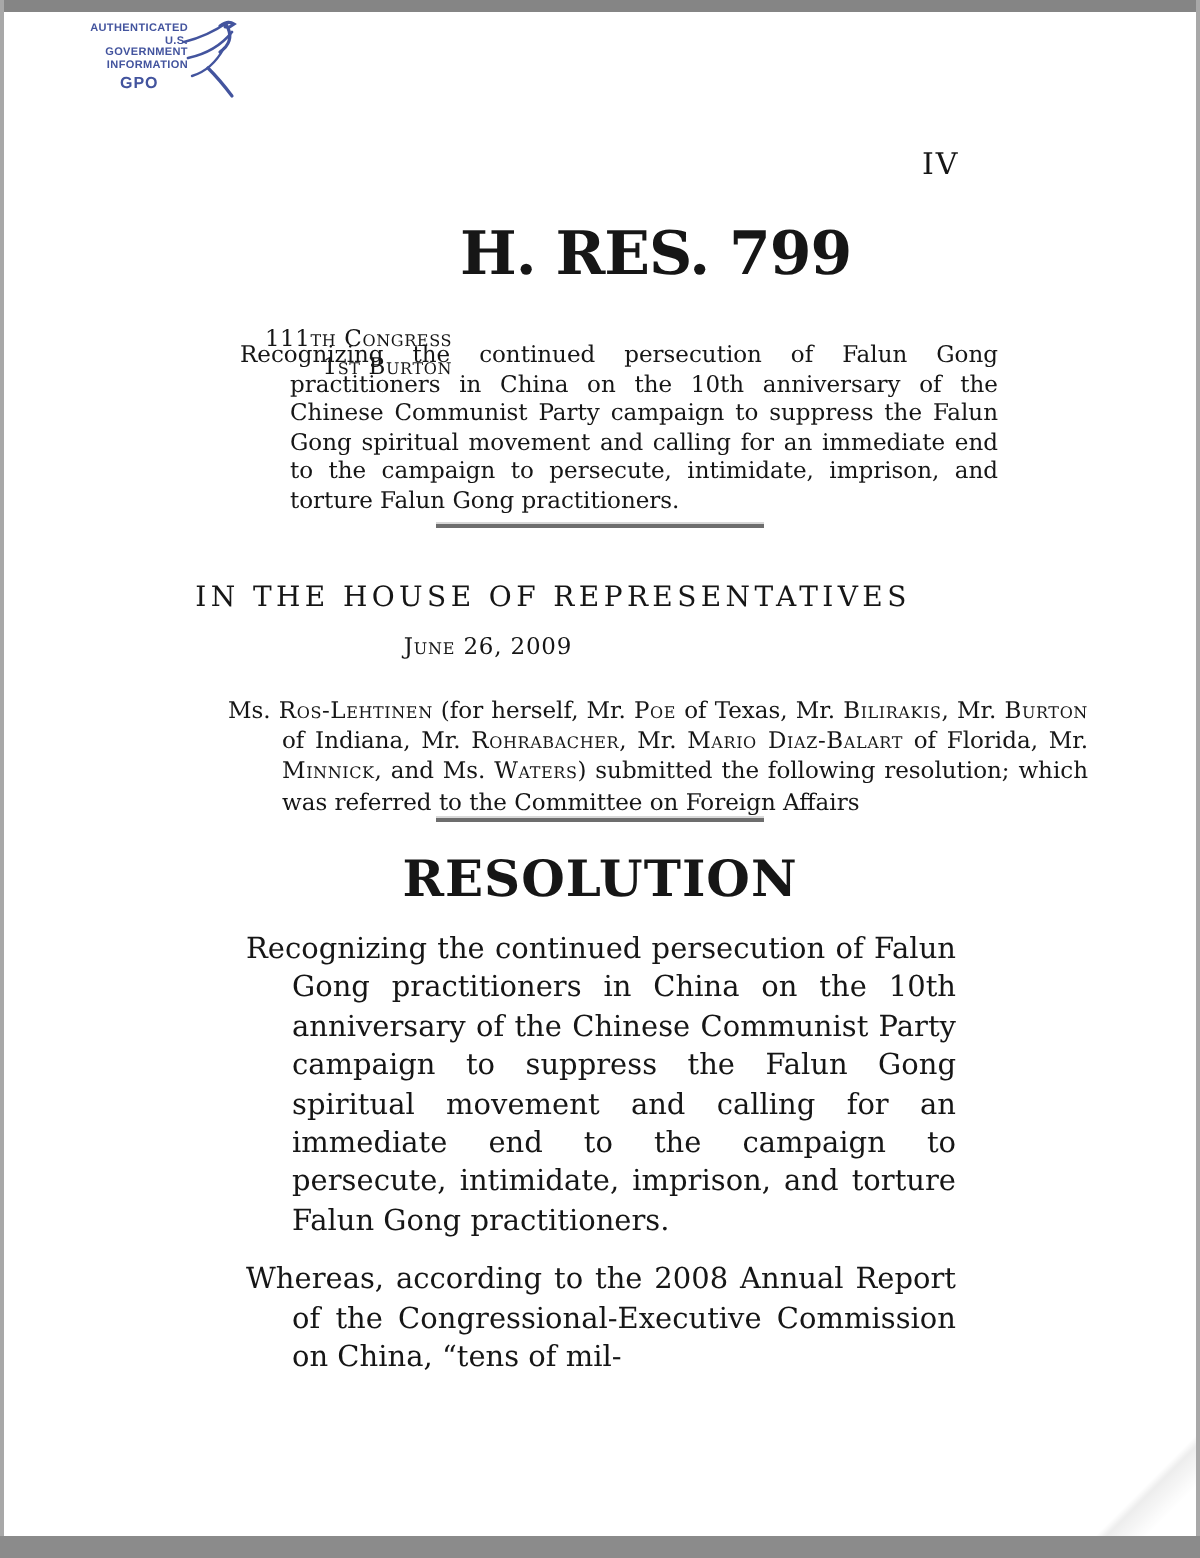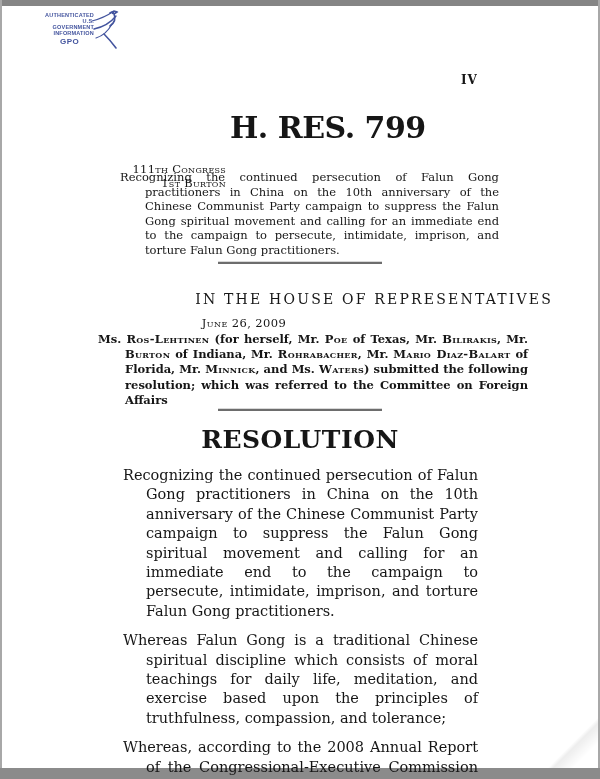--- a/index.html
+++ b/index.html
@@ -17,46 +17,46 @@
 
   
   .gpo-seal{position:absolute;left:36px;top:8px;width:84px;height:44px;}
   .seal-text{position:absolute;left:0;top:4px;width:58px;text-align:right;
     color:#43549e;font-family:"Liberation Sans", sans-serif;
     font-size:6px;line-height:6.6px;letter-spacing:0.2px;font-weight:bold;transform:scale(0.92);transform-origin:right top;}
   .seal-gpo{position:absolute;left:24px;top:29px;color:#43549e;
     font-family:"Liberation Sans", sans-serif;font-size:8px;font-weight:bold;letter-spacing:0.5px;}
   .seal-eagle{position:absolute;right:0;top:0;}
 
-  .page-label{position:absolute;left:461px;top:73px;font-size:12px;letter-spacing:1px;font-weight:bold;}
+  .page-label{position:absolute;left:461px;top:73px;font-size:15px;letter-spacing:1px;}
 
   
   .congress-block{position:absolute;left:116px;top:119px;width:110px;text-align:right;
     font-variant:small-caps;font-size:11.5px;line-height:13.5px;letter-spacing:0.3px;margin-top:44px;}
   .measure{position:absolute;left:230px;top:110px;font-size:30px;font-weight:bold;
     letter-spacing:-0.5px;line-height:36px;}
 
   .title-block{position:absolute;left:120px;top:170px;width:379px;margin:0;
     font-size:11.5px;line-height:14.6px;text-align:justify;
     padding-left:25px;text-indent:-25px;box-sizing:border-box;
     padding-right:0;}
 
   .rule{position:absolute;left:218px;width:164px;height:3px;
     background:linear-gradient(to bottom,#d8d8d8 0%,#d8d8d8 34%,#6d6d6d 34%,#6d6d6d 100%);}
   .rule1{top:261px;}
   .rule2{top:408px;}
 
-  .chamber{position:absolute;left:0;top:291px;width:553px;text-align:right;
+  .chamber{position:absolute;left:0;top:291px;width:553px;text-align:center;
     font-size:14px;letter-spacing:2.2px;}
   .date-line{position:absolute;left:0;top:316px;width:488px;text-align:center;
     font-variant:small-caps;font-size:11.5px;letter-spacing:0.4px;}
 
-  .sponsor{position:absolute;left:98px;top:332px;width:403px;margin:0;
+  .sponsor{position:absolute;left:98px;top:332px;width:403px;margin:16px;
     font-size:11.5px;line-height:15.2px;text-align:justify;
-    padding-left:27px;text-indent:-27px;font-weight:bold;}
+    padding-left:27px;text-indent:-27px;}
   .sponsor .sc{font-variant:small-caps;letter-spacing:0.3px;}
 
   .res-heading{position:absolute;left:0;top:425px;width:600px;text-align:center;
     font-size:25px;font-weight:bold;letter-spacing:0.5px;}
 
   .body-text{position:absolute;left:123px;top:466px;width:355px;}
   .body-text p{margin:0 0 10px 0;font-size:14.5px;line-height:19.4px;
     text-align:justify;padding-left:23px;text-indent:-23px;}
 </style>
 </head>
@@ -105,16 +105,15 @@
 
 <p class="sponsor" id="sponsor"><span>Ms. </span><span class="sc">Ros-Lehtinen</span><span> (for herself, Mr. </span><span class="sc">Poe</span><span> of Texas, Mr. </span><span class="sc">Bilirakis</span><span>, Mr. </span><span class="sc">Burton</span><span> of Indiana, Mr. </span><span class="sc">Rohrabacher</span><span>, Mr. </span><span class="sc">Mario Diaz-Balart</span><span> of Florida, Mr. </span><span class="sc">Minnick</span><span>, and Ms. </span><span class="sc">Waters</span><span>) submitted the following resolution; which was referred to the Committee on Foreign Affairs</span></p>
 
 <div class="rule rule2"></div>
 
 <div class="res-heading">RESOLUTION</div>
 
 <div class="body-text">
   <p>Recognizing the continued persecution of Falun Gong practitioners in China on the 10th anniversary of the Chinese Communist Party campaign to suppress the Falun Gong spiritual movement and calling for an immediate end to the campaign to persecute, intimidate, imprison, and torture Falun Gong practitioners.</p>
   <div id="whereas-list">
-      <p>Whereas Falun Gong is a traditional Chinese spiritual discipline which consists of moral teachings for daily life, meditation, and exercise based upon the principles of truthfulness, compassion, and tolerance;</p>
       <p>Whereas, according to the 2008 Annual Report of the Congressional-Executive Commission on China, “tens of mil-</p>
     </div>
 </div>
 
 </body></html>

